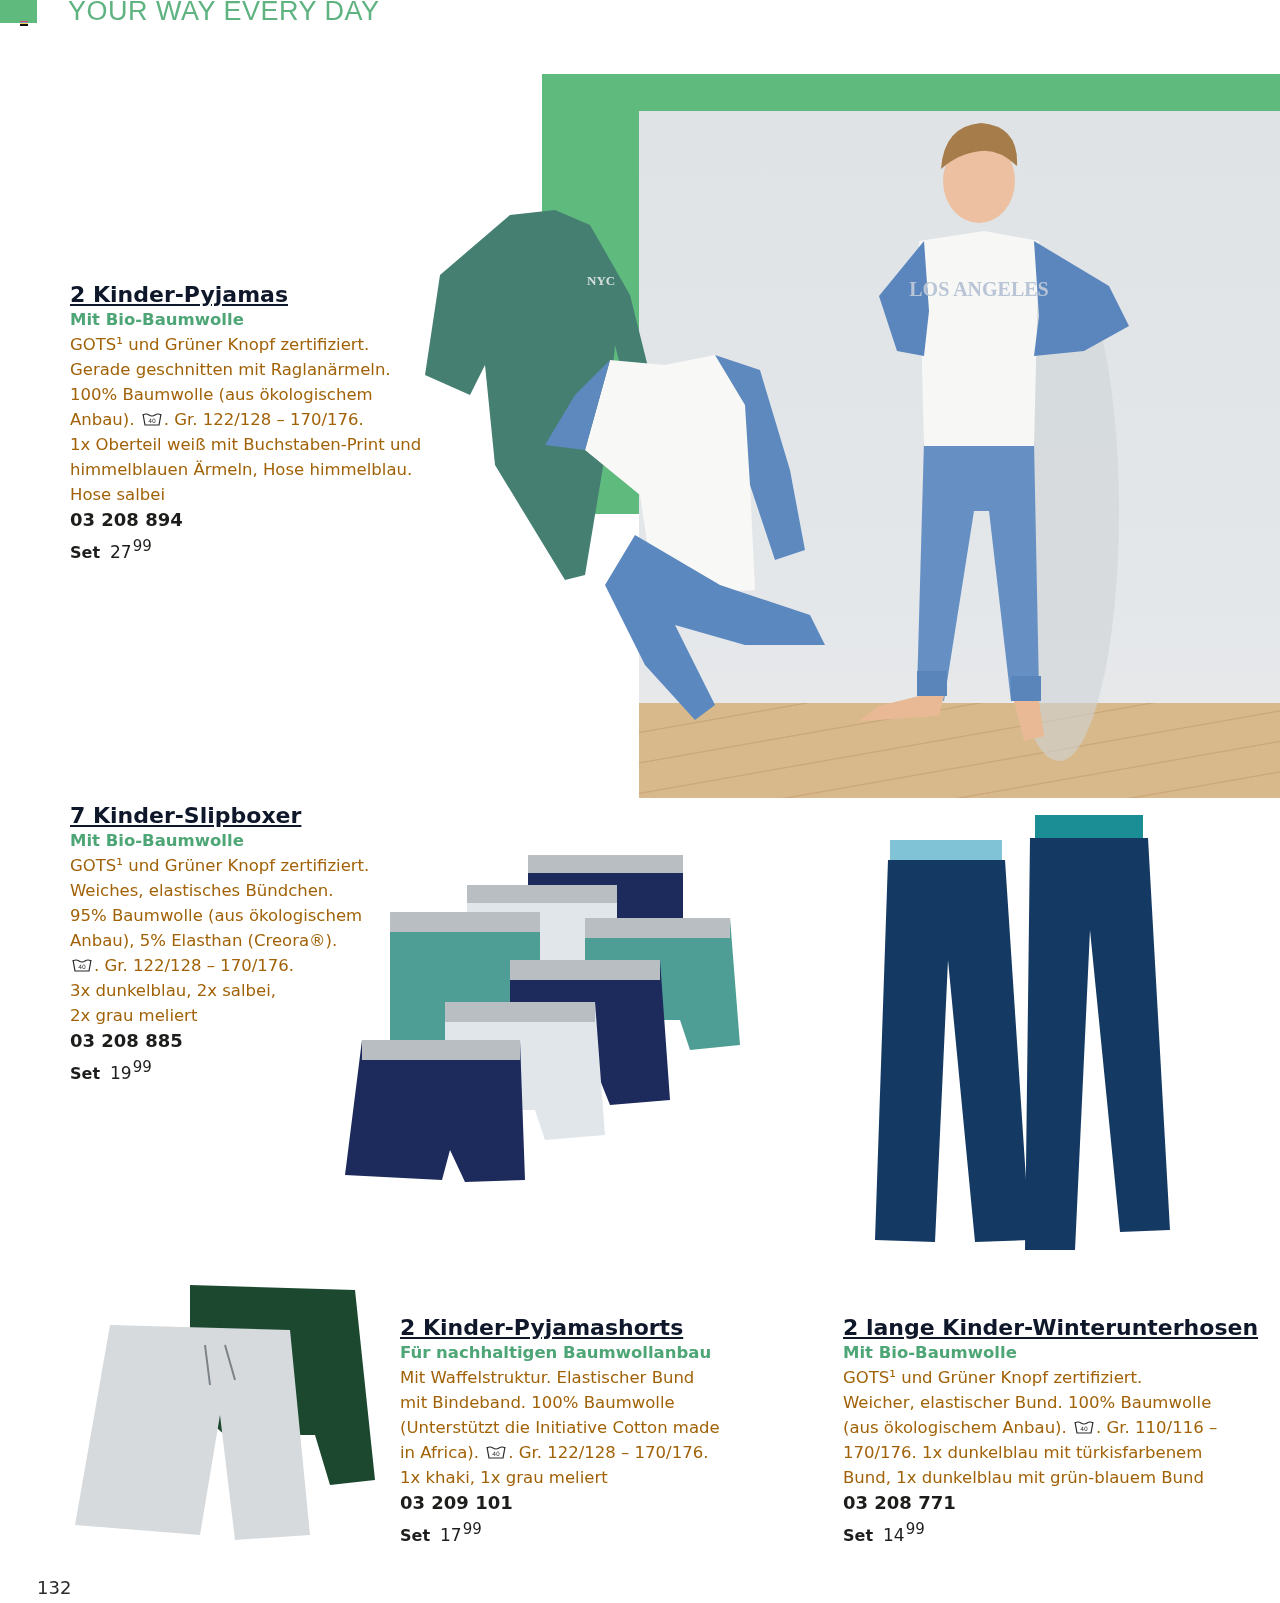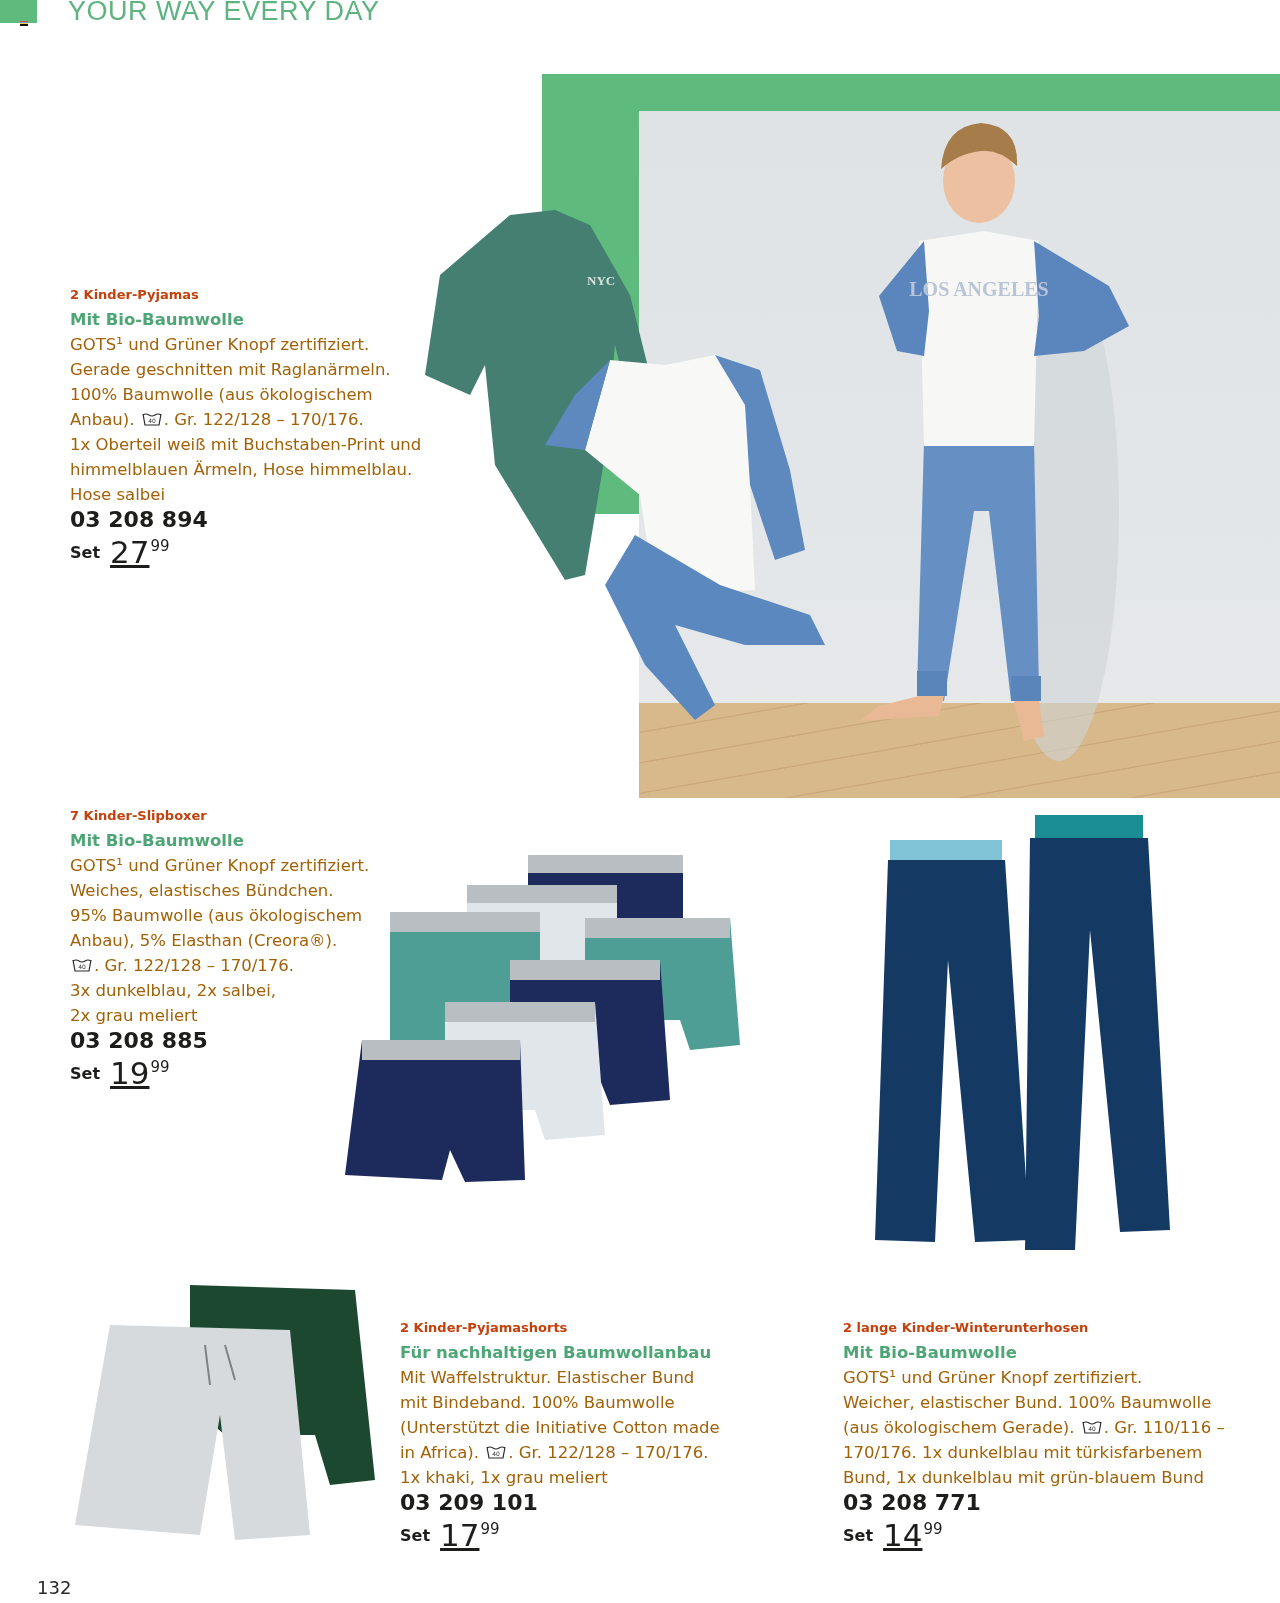--- a/index.html
+++ b/index.html
@@ -5,27 +5,27 @@
     * { box-sizing: border-box; margin: 0; padding: 0; }
     html, body { width: 1280px; height: 1603px; background: #ffffff; overflow: hidden; }
     body { position: relative; font-family: "DejaVu Sans", "Liberation Sans", sans-serif; color: #1d1d1b; }
 
     .header-block { position: absolute; left: 0; top: 0; width: 37px; height: 23px; background: #5fba7d; }
     .header-mark { position: absolute; left: 20px; top: 21px; width: 8px; height: 6px; }
     .header-mark span { display: block; height: 2px; }
     .header-title { position: absolute; left: 68px; top: -4px; font-family: "Liberation Sans", sans-serif; font-size: 27px; letter-spacing: 0.5px; color: #5fb381; white-space: nowrap; }
 
     .product { position: absolute; }
-    .product .title { font-weight: bold; font-size: 13px; line-height: 25px; color: #c2410c; white-space: nowrap; }
+    .product .title { font-weight: bold; font-size: 22px; line-height: 25px; color: #0f172a; white-space: nowrap; text-decoration: underline; }
     .product .subtitle { font-weight: bold; font-size: 16.5px; line-height: 25px; color: #4ea676; white-space: nowrap; }
     .product .desc-line { font-size: 16.5px; line-height: 25px; color: #a16207; white-space: nowrap; }
-    .product .article { font-weight: bold; font-size: 22px; line-height: 25px; color: #1d1d1b; white-space: nowrap; }
+    .product .article { font-weight: bold; font-size: 18px; line-height: 25px; color: #1d1d1b; white-space: nowrap; }
     .product .price-row { margin-top: 6px; display: flex; align-items: flex-start; white-space: nowrap; }
     .price-unit { font-weight: bold; font-size: 16px; line-height: 30px; margin-right: 10px; }
-    .price-main { font-size: 31px; line-height: 28px; text-decoration: underline; }
+    .price-main { font-size: 17px; line-height: 28px; }
     .price-cents { font-size: 15px; line-height: 16px; margin-left: 1px; }
 
     .wash-icon { display: inline-block; width: 20px; height: 14px; vertical-align: -1px; margin: 0 2px; }
 
     .photo-frame-green { position: absolute; left: 542px; top: 74px; width: 738px; height: 440px; background: #5fba7d; }
     .photo { position: absolute; left: 639px; top: 111px; width: 641px; height: 687px; background: linear-gradient(180deg, #dfe3e6 0%, #e4e7ea 70%, #e8e9ea 100%); overflow: hidden; }
     .photo .floor { position: absolute; left: 0; bottom: 0; width: 100%; height: 95px; background: repeating-linear-gradient(170deg, #d8b98c 0px, #d8b98c 28px, #c9a676 29px, #d3b284 30px); }
     .pagenum { position: absolute; left: 37px; top: 1577px; font-size: 18px; color: #2a2a2a; }
 
     svg { display: block; }
@@ -188,21 +188,21 @@
     <span class="price-cents">99</span>
   </div>
 </div>
 
 <div class="product" style="left:843px; top:1315px;">
   <div class="title">2 lange Kinder-Winterunterhosen</div>
   <div class="subtitle">Mit Bio-Baumwolle</div>
   <div class="desc-line">GOTS¹ und Grüner Knopf zertifiziert.</div>
   <div class="desc-line">Weicher, elastischer Bund. 100% Baumwolle</div>
   <div class="desc-line">
-    <span>(aus ökologischem Gerade).</span>
+    <span>(aus ökologischem Anbau).</span>
     <span class="wash-icon"><svg width="20" height="14" viewBox="0 0 20 14">
           <path d="M1 2 L3 13 L17 13 L19 2 M1 3 Q4 1 7 3 Q10 5 13 3 Q16 1 19 3" fill="none" stroke="#2a2a2a" stroke-width="1.2"></path>
           <text x="10" y="11" font-size="6" text-anchor="middle" fill="#2a2a2a" font-family="DejaVu Sans, sans-serif">40</text>
         </svg></span><span>. Gr. 110/116 –</span>
   </div>
   <div class="desc-line">170/176. 1x dunkelblau mit türkisfarbenem</div>
   <div class="desc-line">Bund, 1x dunkelblau mit grün-blauem Bund</div>
   <div class="article">03 208 771</div>
   <div class="price-row">
     <span class="price-unit">Set</span>

